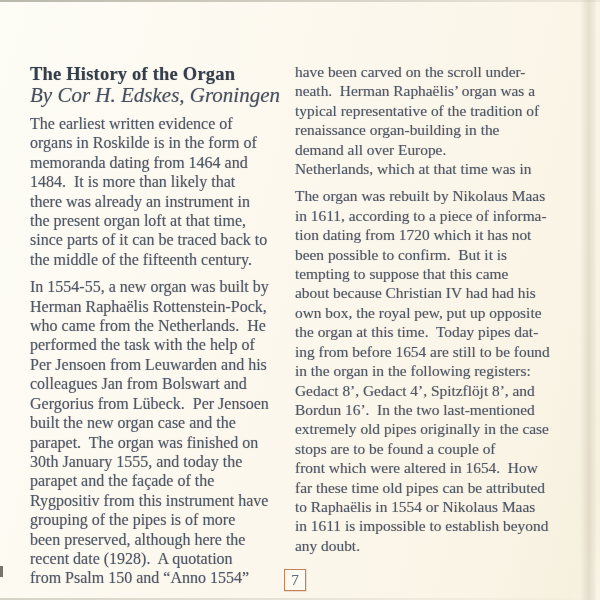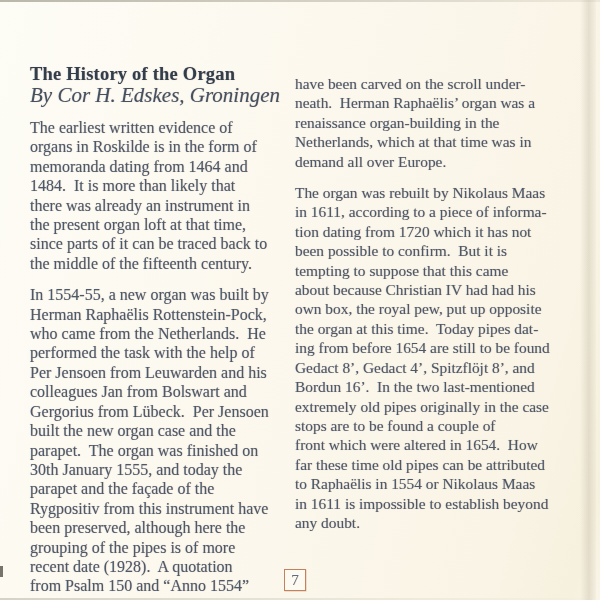--- a/index.html
+++ b/index.html
@@ -32,21 +32,21 @@
     position:absolute; color:#4d5966;
     text-shadow:0.5px 0 0.7px rgba(150,70,45,0.22), -0.5px 0 0.7px rgba(50,85,150,0.22);
   }
   .col1 { left:30px; top:63px; width:258px; font-size:16px; line-height:19.4px; }
   .col2 { left:295px; top:62px; width:276px; font-size:15.4px; line-height:19.4px; }
   .title {
     font-size:18.5px; font-weight:bold; color:#323e4a;
     letter-spacing:0.2px; line-height:22px; margin:0;
   }
   .byline { font-style:italic; font-size:21px; color:#45515e; line-height:21px; margin-bottom:8px; }
-  .para { margin:12px 0 8px 0; }
+  .para { margin:0 0 8px 0; }
   .line { white-space:pre; }
   .pagenum-box {
     position:absolute; left:284px; top:569px; width:20px; height:20px;
     border:1.5px solid #c5805d; background:rgba(255,253,246,0.55);
     box-shadow:0.5px 0.5px 0 rgba(190,130,95,0.45);
     display:flex; align-items:center; justify-content:center;
   }
   .pagenum-box span {
     color:#5b6d80; font-size:15px; line-height:15px;
     text-shadow:0.4px 0 0.5px rgba(150,70,45,0.25);
@@ -80,45 +80,47 @@
         <div class="line">who came from the Netherlands.  He</div>
         <div class="line">performed the task with the help of</div>
         <div class="line">Per Jensoen from Leuwarden and his</div>
         <div class="line">colleagues Jan from Bolswart and</div>
         <div class="line">Gergorius from Lübeck.  Per Jensoen</div>
         <div class="line">built the new organ case and the</div>
         <div class="line">parapet.  The organ was finished on</div>
         <div class="line">30th January 1555, and today the</div>
         <div class="line">parapet and the façade of the</div>
         <div class="line">Rygpositiv from this instrument have</div>
+        <div class="line">grouping of the pipes is of more</div>
         <div class="line">been preserved, although here the</div>
-        <div class="line">grouping of the pipes is of more</div>
         <div class="line">recent date (1928).  A quotation</div>
         <div class="line">from Psalm 150 and “Anno 1554”</div>
       </div>
   </div>
 
   <div class="col col2">
     <div class="para">
         <div class="line">have been carved on the scroll under-</div>
         <div class="line">neath.  Herman Raphaëlis’ organ was a</div>
+        <div class="line">typical representative of the tradition of</div>
         <div class="line">renaissance organ-building in the</div>
+        <div class="line">demand all over Europe.</div>
         <div class="line">Netherlands, which at that time was in</div>
-        <div class="line">demand all over Europe.</div>
       </div>
     <div class="para">
         <div class="line">The organ was rebuilt by Nikolaus Maas</div>
         <div class="line">in 1611, according to a piece of informa-</div>
         <div class="line">tion dating from 1720 which it has not</div>
         <div class="line">been possible to confirm.  But it is</div>
         <div class="line">tempting to suppose that this came</div>
         <div class="line">about because Christian IV had had his</div>
         <div class="line">own box, the royal pew, put up opposite</div>
         <div class="line">the organ at this time.  Today pipes dat-</div>
         <div class="line">ing from before 1654 are still to be found</div>
+        <div class="line">in the organ in the following registers:</div>
         <div class="line">Gedact 8’, Gedact 4’, Spitzflöjt 8’, and</div>
         <div class="line">Bordun 16’.  In the two last-mentioned</div>
         <div class="line">extremely old pipes originally in the case</div>
         <div class="line">stops are to be found a couple of</div>
         <div class="line">front which were altered in 1654.  How</div>
         <div class="line">far these time old pipes can be attributed</div>
         <div class="line">to Raphaëlis in 1554 or Nikolaus Maas</div>
         <div class="line">in 1611 is impossible to establish beyond</div>
         <div class="line">any doubt.</div>
       </div>

